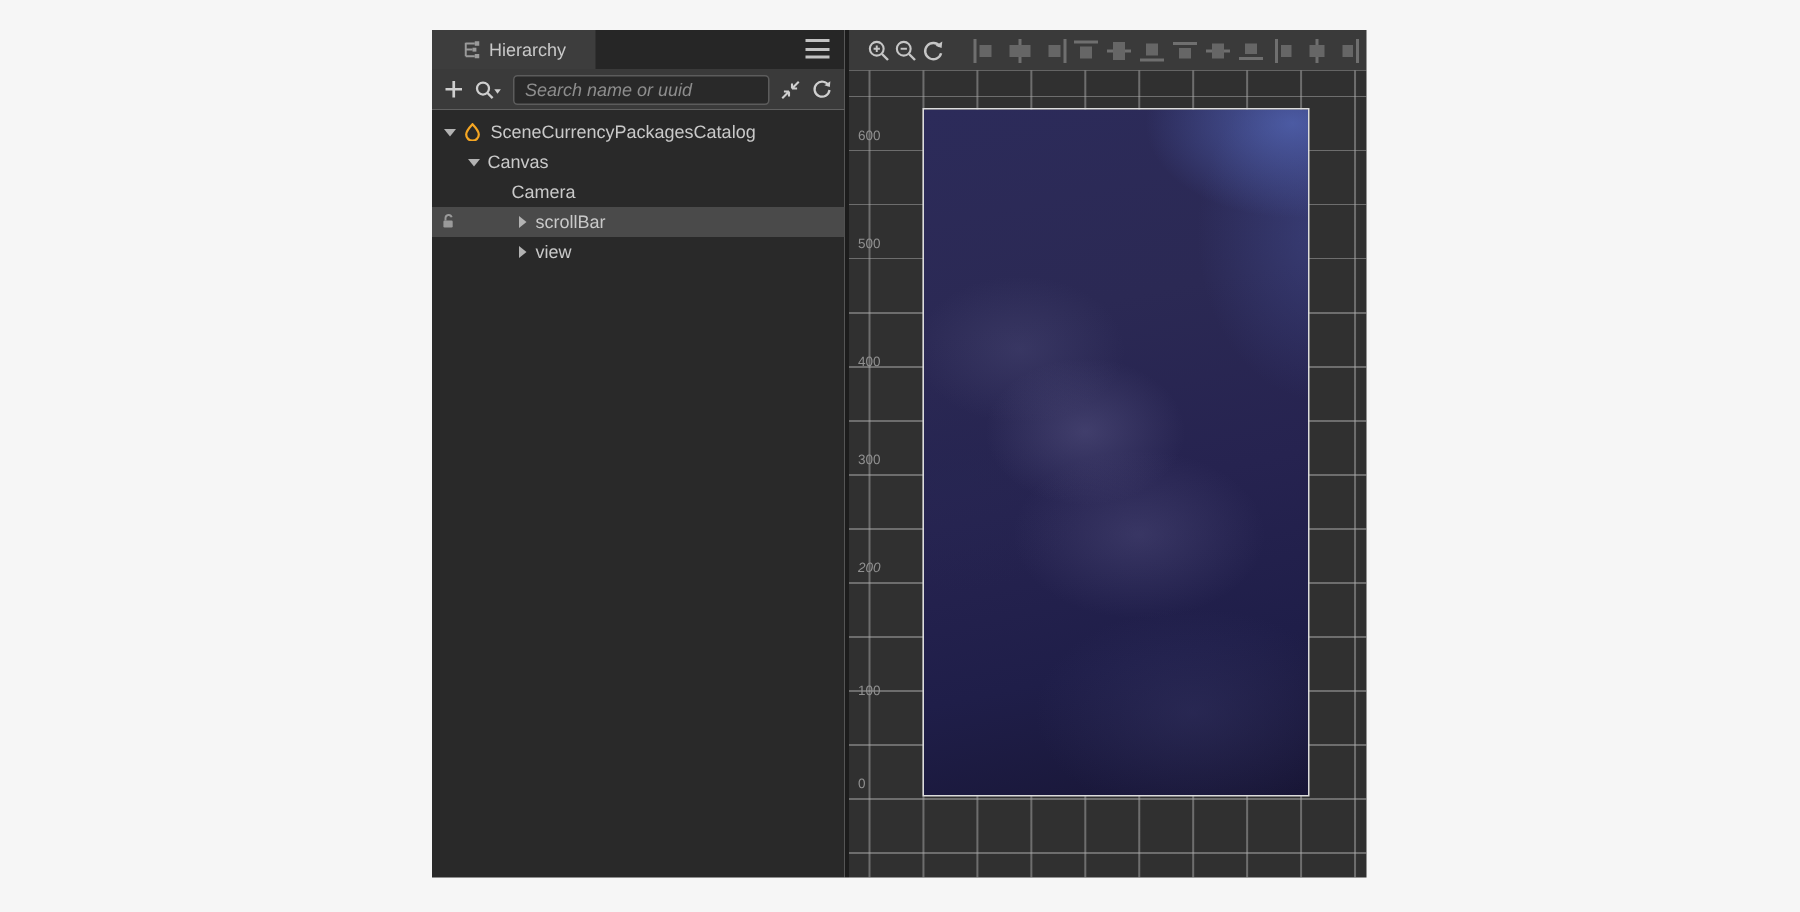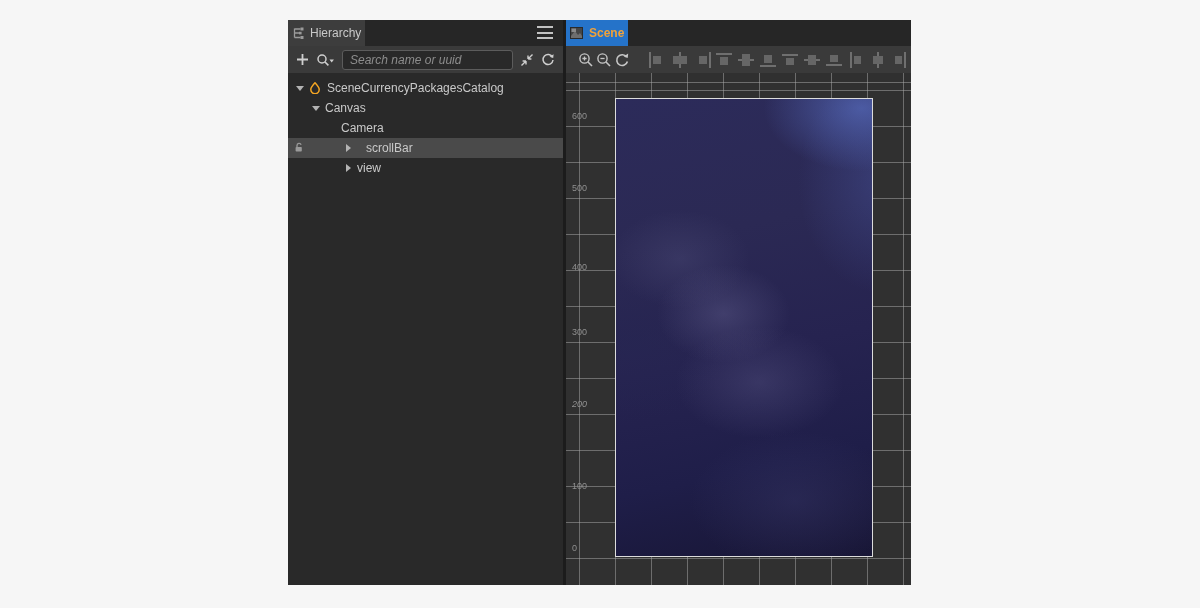--- a/index.html
+++ b/index.html
@@ -3,21 +3,21 @@
 <meta charset="utf-8">
 <style>
   * { margin:0; padding:0; box-sizing:border-box; }
   html,body { width:1200px; height:608px; background:#f6f6f6; font-family:"Liberation Sans", sans-serif; overflow:hidden; }
 
   .stage { position:absolute; left:288px; top:20px; width:623px; height:565px; display:flex; }
 
   
   .panel { height:100%; display:flex; flex-direction:column; }
   .phead { height:26px; background:#262626; display:flex; align-items:stretch; position:relative; flex:none; }
-  .tab { display:flex; align-items:center; gap:6px; padding:0 4px; font-size:12px; color:#c9c9c9; background:#3d3d3d; }
+  .tab { display:flex; align-items:center; gap:6px; padding:0 20px; font-size:12px; color:#c9c9c9; background:#3d3d3d; }
   .ptool { height:27px; background:#3a3a3a; display:flex; align-items:center; flex:none; }
   .icon-btn { display:flex; align-items:center; justify-content:center; background:none; border:none; cursor:pointer; padding:0; }
 
   
   .hierarchy { width:275px; }
   .hamburger { position:absolute; right:10px; top:6px; width:16px; height:13px; display:flex; flex-direction:column; justify-content:space-between; }
   .hamburger i { display:block; height:2px; background:#c2c2c2; }
 
   .htool { padding:0 8px; gap:7px; }
   .search-wrap { flex:1; }
@@ -126,46 +126,36 @@
           <span class="tlabel">SceneCurrencyPackagesCatalog</span>
         </div>
         <div class="trow" style="padding-left: 22px;">
           <span class="exp expanded"></span>
           <span class="tlabel">Canvas</span>
         </div>
         <div class="trow" style="padding-left: 38px;">
           <span class="exp none"></span>
           <span class="tlabel">Camera</span>
         </div>
-        <div class="trow selected" style="padding-left: 54px; gap: 9px;">
+        <div class="trow selected" style="padding-left: 54px;">
           <span class="lock"><svg width="12" height="12" viewBox="0 0 12 12">
               <path d="M4 5 V3.4 a2.1 2.1 0 0 1 4.1 -0.6" stroke="#9a9a9a" stroke-width="1.3" fill="none"></path>
               <rect x="2.6" y="5" width="6.2" height="4.6" rx="0.8" fill="#9a9a9a"></rect>
             </svg></span>
           <span class="exp collapsed"></span>
           <span class="tlabel">scrollBar</span>
         </div>
         <div class="trow" style="padding-left: 54px;">
           <span class="exp collapsed"></span>
           <span class="tlabel">view</span>
         </div>
       </div>
   </section>
 
   <section class="panel scene">
-    <div class="phead">
-      <div class="tab scene-tab">
-        <svg width="13" height="12" viewBox="0 0 13 12">
-          <rect x="0.5" y="0.5" width="12" height="11" fill="#454545" stroke="#2a2a2a"></rect>
-          <path d="M1 9 L5 4 L8 8 L10 6 L12 9 L12 11 L1 11 z" fill="#6e6e6e"></path>
-          <rect x="1.5" y="1.5" width="4.5" height="3.5" fill="#8a8a8a"></rect>
-        </svg>
-        <span>Scene</span>
-      </div>
-    </div>
 
     <div class="ptool stool">
       <button class="icon-btn">
         <svg width="16" height="16" viewBox="0 0 16 16">
           <circle cx="6.5" cy="6.5" r="4.6" stroke="#c6c6c6" stroke-width="1.4" fill="none"></circle>
           <path d="M10 10 l4 4" stroke="#c6c6c6" stroke-width="1.6"></path>
           <path d="M6.5 4.4 v4.2 M4.4 6.5 h4.2" stroke="#c6c6c6" stroke-width="1.3"></path>
         </svg>
       </button>
       <button class="icon-btn">

